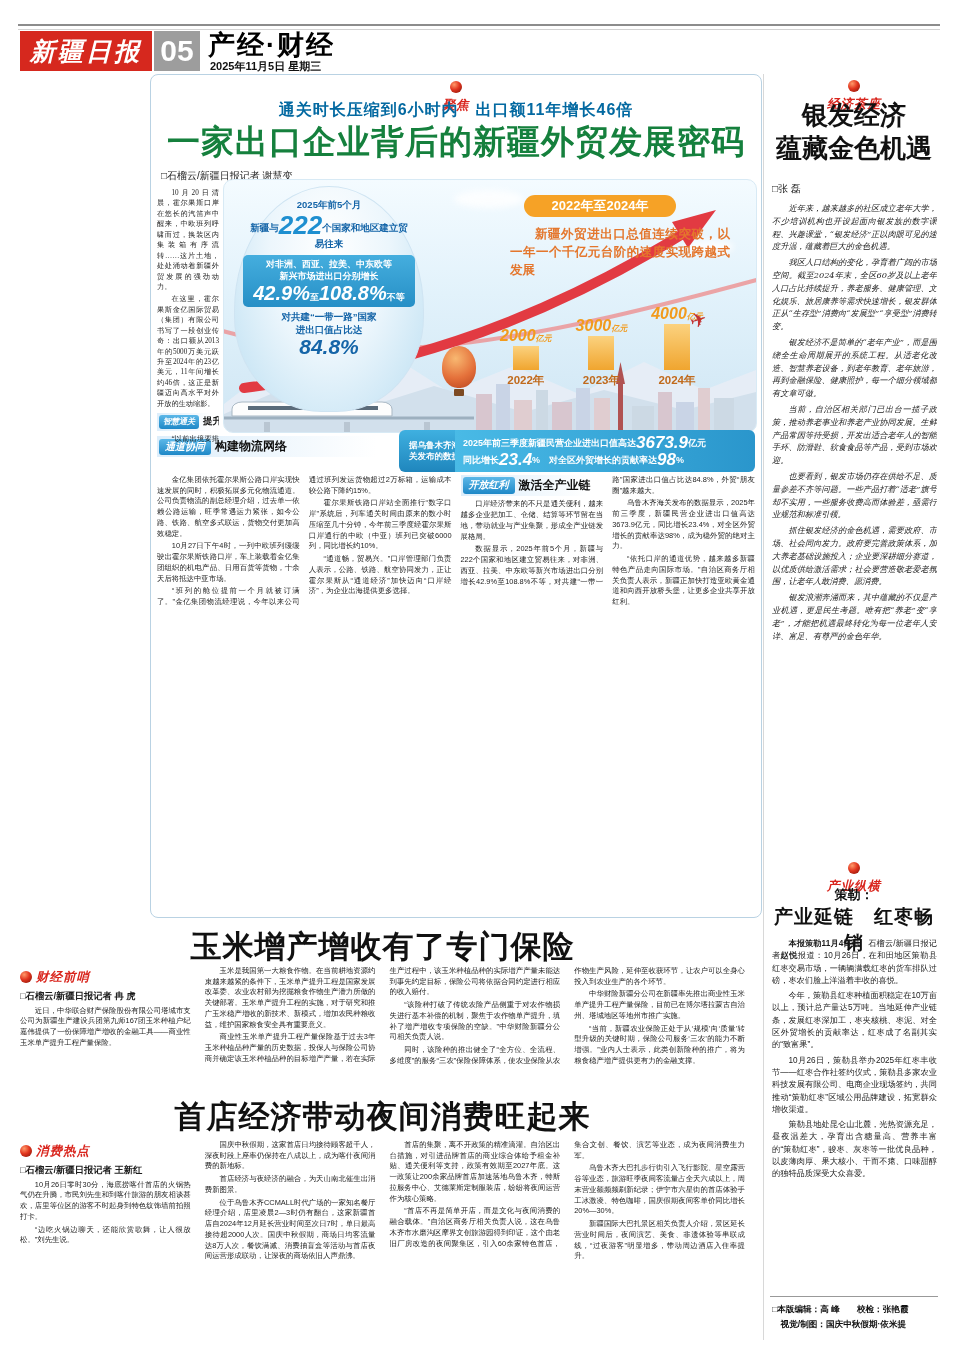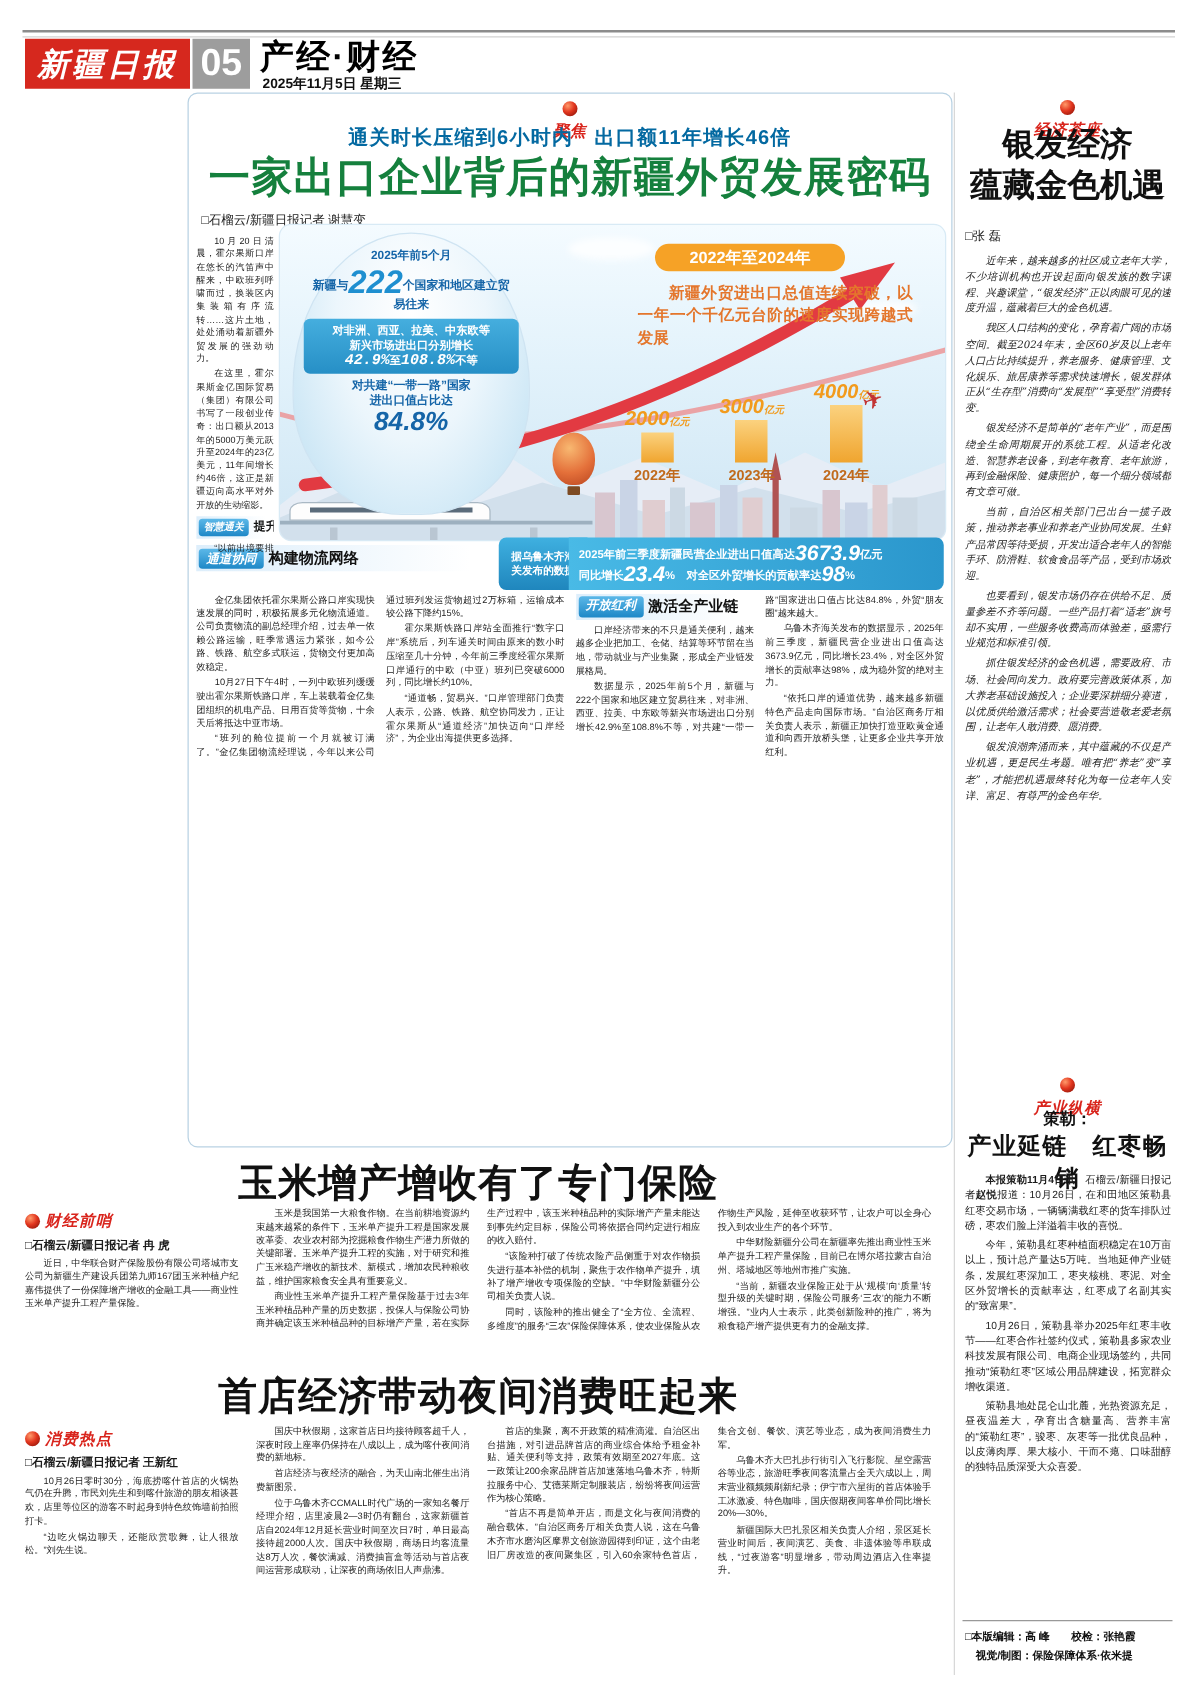--- a/index.html
+++ b/index.html
@@ -22,41 +22,41 @@
         background:radial-gradient(circle at 35% 30%,#ff9a6a 0%,#e2361f 45%,#7c0d04 100%);}
   .tag-text{color:#d9251d;font-weight:bold;font-style:italic;font-size:12.5px;letter-spacing:1px;}
   
   .feature-box{left:150px;top:74px;width:610px;height:842px;border:1px solid #b9d2e3;border-radius:8px;}
   .f-tag{left:0;top:6px;width:100%;}
   .f-kicker{left:0;top:25px;width:100%;text-align:center;font-size:16px;font-weight:600;letter-spacing:1px;color:#0369a1;}
   .f-headline{left:0;top:45px;width:100%;text-align:center;font-size:33px;font-weight:900;letter-spacing:1px;color:#15803d;}
   .f-byline{left:10px;top:94px;font-size:10px;color:#222;}
   .bodytext{font-size:7.4px;line-height:1.45;text-align:justify;color:#1c1c1c;overflow:hidden;}
   .bodytext p{text-indent:2em;margin-bottom:2px;}
-  .intro-col{left:6px;top:113px;width:62px;height:254px;z-index:6;font-size:7.2px;}
+  .intro-col{left:6px;top:113px;width:62px;height:254px;z-index:6;font-size:7.2px;font-family:Liberation Serif, serif;}
   .sec-head{display:flex;align-items:center;gap:4px;margin:4px 0 3px;padding:2px 2px;
         background:linear-gradient(90deg,#ddeefb 0%,rgba(255,255,255,0) 90%);break-inside:avoid;}
   .sec-label{background:linear-gradient(180deg,#5cb8e8,#1e88c7);color:#fff;font-weight:bold;font-size:10px;
         padding:1px 6px;border-radius:3px;white-space:nowrap;font-style:italic;}
   .sec-title{font-weight:900;font-size:12px;color:#111;white-space:nowrap;}
   .sec-head.small .sec-label{font-size:8px;padding:1px 4px;}
   .sec-head.small .sec-title{font-size:9.5px;}
   
   .info-panel{left:72px;top:104px;width:532px;height:252px;border-radius:10px;overflow:hidden;
         background:linear-gradient(180deg,#f4fbff 0%,#e2f2fb 45%,#cfe6f4 100%);border:1px solid #d8eaf5;}
   .balloon{left:10px;top:6px;width:190px;height:226px;z-index:5;
         border-radius:50% 50% 46% 46% / 55% 55% 42% 42%;
         background:radial-gradient(ellipse at 50% 28%,#ffffff 0%,#ecf6fc 45%,#bcdff2 100%);
         border:1px solid #cfe4f2;padding-top:12px;box-sizing:border-box;}
   .s-line{text-align:center;color:#1565a8;font-weight:bold;font-size:9.5px;line-height:1.35;}
   .s1-wrap{padding:0 14px;text-align:center;color:#1565a8;font-weight:bold;font-size:9.5px;line-height:1.3;}
   .big-blue{color:#1e8fd0;font-size:26px;font-weight:900;font-style:italic;line-height:1;vertical-align:-3px;}
   .s2-box{margin:5px 8px 4px;background:linear-gradient(180deg,#45aede,#268fc6);border-radius:5px;color:#fff;
         text-align:center;font-weight:bold;font-size:9px;line-height:1.35;padding:3px 2px;}
-  .big-white{font-size:12px;font-weight:900;font-style:italic;line-height:1.1;font-family:Liberation Mono, monospace;}
+  .big-white{font-size:20px;font-weight:900;font-style:italic;line-height:1.1;}
   .s3-wrap{text-align:center;color:#1565a8;font-weight:bold;font-size:9.5px;line-height:1.3;margin-top:3px;}
   .big-blue2{color:#1565a8;font-size:21px;font-weight:900;font-style:italic;line-height:1;}
   .pill{left:300px;top:15px;width:152px;height:22px;background:#f6a226;border-radius:12px;color:#fff;
         display:flex;align-items:center;justify-content:center;font-weight:bold;font-size:13px;z-index:4;}
   .period-text{left:286px;top:45px;width:220px;color:#e4762c;font-weight:bold;font-size:12.5px;line-height:1.45;
         text-align:justify;text-indent:2em;z-index:4;}
   .bars{left:276px;top:112px;width:250px;height:96px;display:flex;align-items:flex-end;gap:24px;z-index:4;}
   .bar-item{display:flex;flex-direction:column;align-items:center;}
   .bar-val{white-space:nowrap;color:#f29b1d;font-weight:900;font-style:italic;font-size:16px;line-height:1;margin-bottom:2px;}
   .bar-val .bu{font-size:8px;font-style:italic;}
@@ -286,21 +286,21 @@
     <p><span class="lead-b">本报策勒11月4日讯</span><span>　石榴云/新疆日报记者</span><span class="lead-b">赵悦</span><span>报道：10月26日，在和田地区策勒县红枣交易市场，一辆辆满载红枣的货车排队过磅，枣农们脸上洋溢着丰收的喜悦。</span></p>
     <div>
         <p>今年，策勒县红枣种植面积稳定在10万亩以上，预计总产量达5万吨。当地延伸产业链条，发展红枣深加工，枣夹核桃、枣泥、对全区外贸增长的贡献率达，红枣成了名副其实的“致富果”。</p>
         <p>10月26日，策勒县举办2025年红枣丰收节——红枣合作社签约仪式，策勒县多家农业科技发展有限公司、电商企业现场签约，共同推动“策勒红枣”区域公用品牌建设，拓宽群众增收渠道。</p>
         <p>策勒县地处昆仑山北麓，光热资源充足，昼夜温差大，孕育出含糖量高、营养丰富的“策勒红枣”，骏枣、灰枣等一批优良品种，以皮薄肉厚、果大核小、干而不瘪、口味甜醇的独特品质深受大众喜爱。</p>
       </div>
   </div>
 
   <div class="abs divider"></div>
   <div class="abs foot1">□本版编辑：高 峰　　校检：张艳霞</div>
-  <div class="abs foot2">视觉/制图：保险保障体系·依米提</div>
+  <div class="abs foot2">视觉/制图：国庆中秋假期·依米提</div>
 
   <div class="abs corn-h">玉米增产增收有了专门保险</div>
   <div class="abs corn-body bodytext">
     <div class="tag flow-tag">
       <span class="tag-dot"></span>
       <span class="tag-text">财经前哨</span>
     </div>
     <p class="flow-byline">□石榴云/新疆日报记者 冉 虎</p>
     <div>
         <p>近日，中华联合财产保险股份有限公司塔城市支公司为新疆生产建设兵团第九师167团玉米种植户纪嘉伟提供了一份保障增产增收的金融工具——商业性玉米单产提升工程产量保险。</p>

